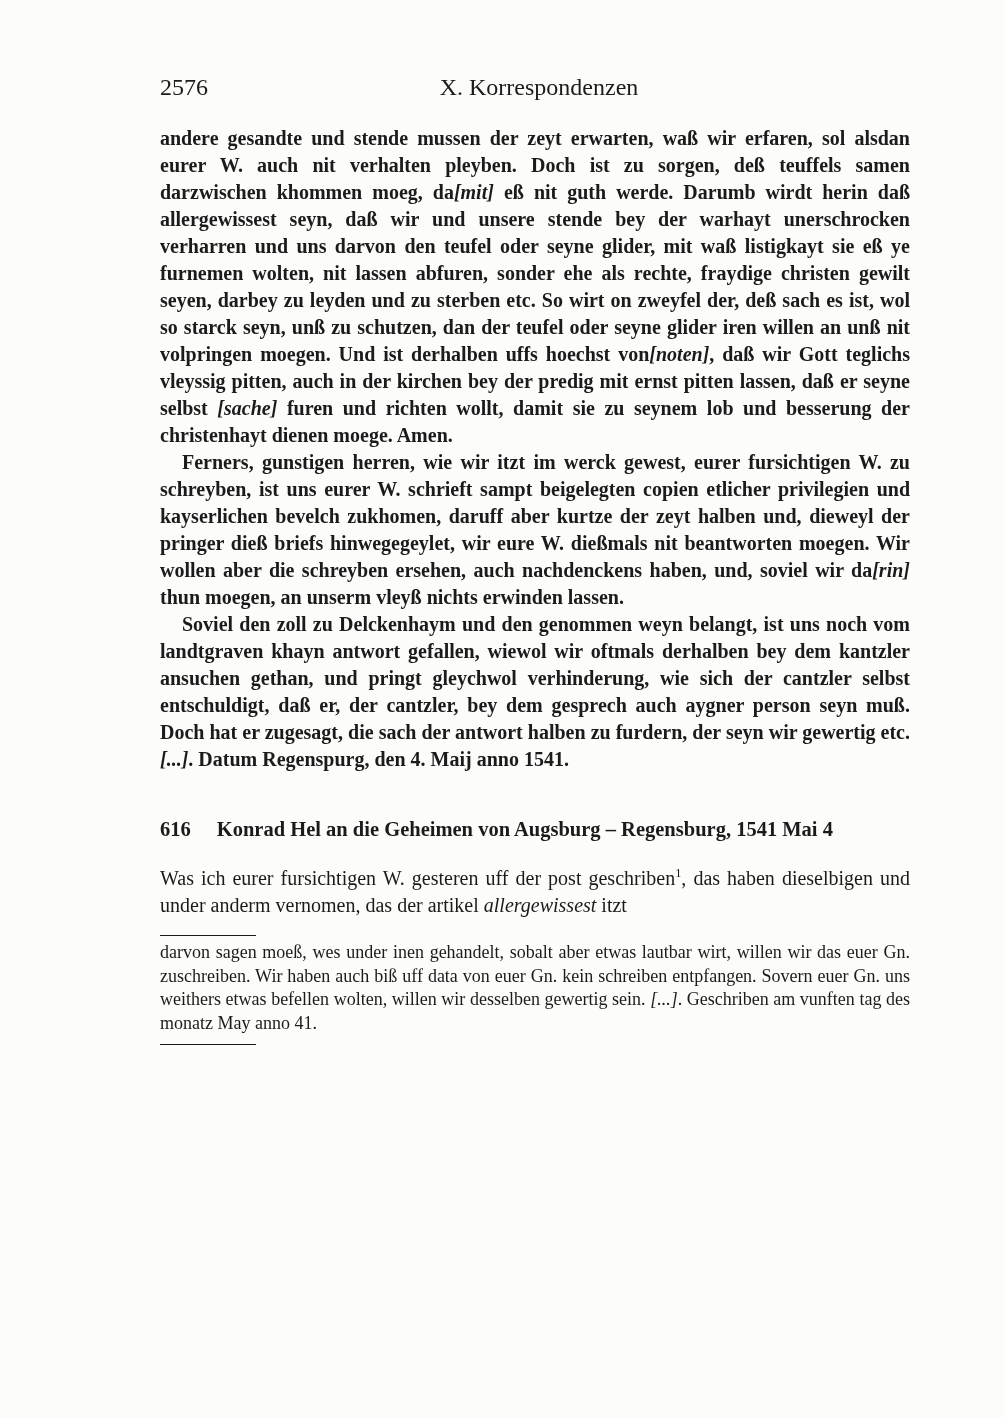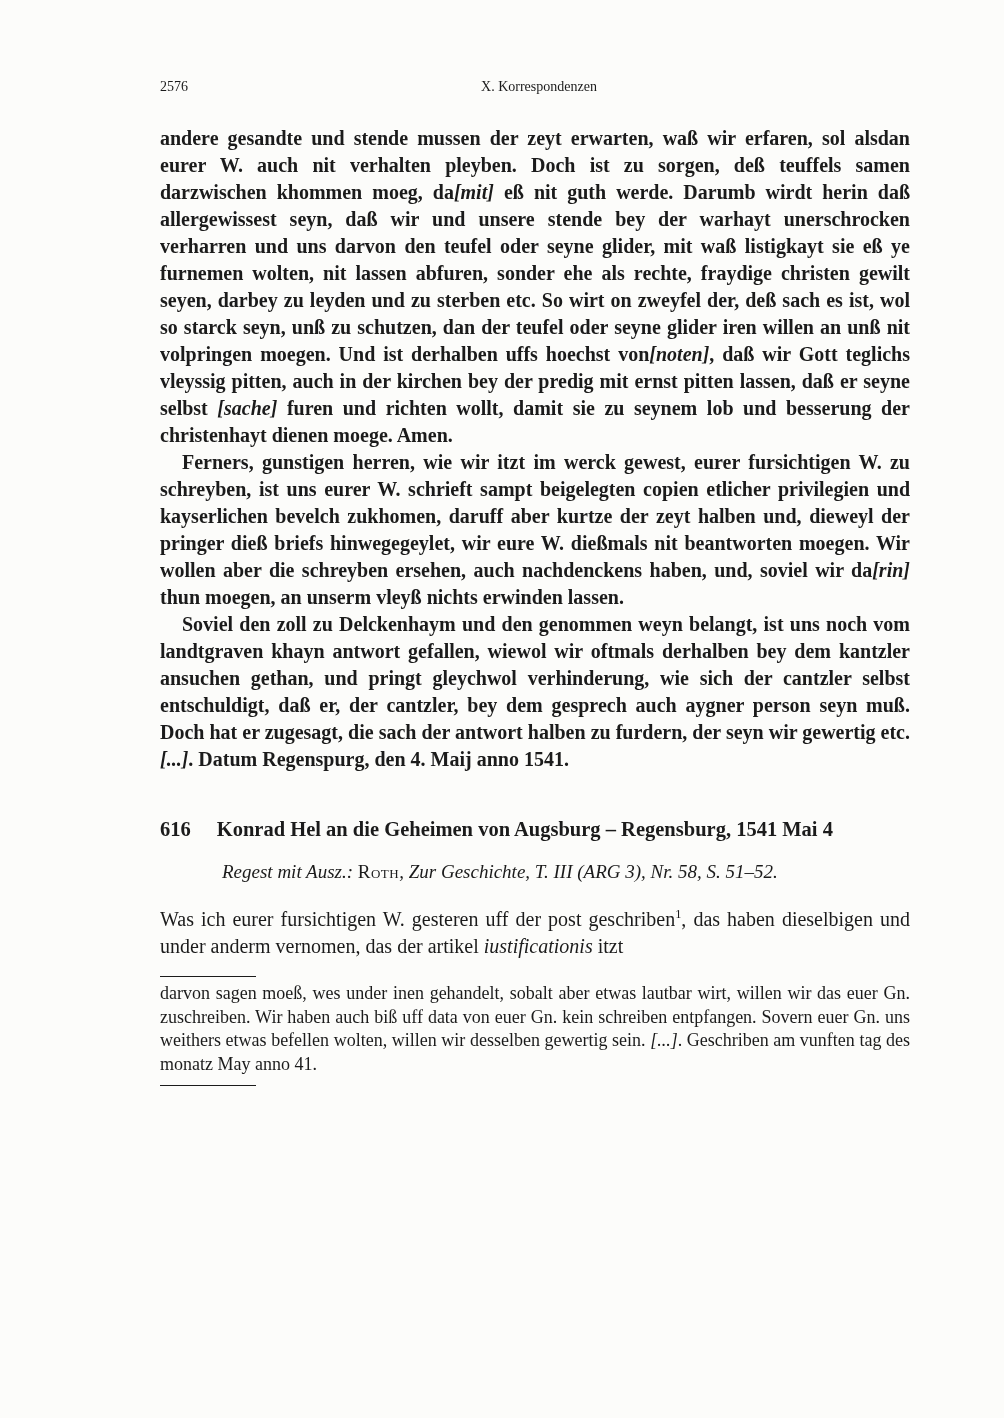--- a/index.html
+++ b/index.html
@@ -13,21 +13,21 @@
   }
   .page {
     width: 1004px;
     height: 1418px;
     padding: 75px 94px 0 160px;
     background: #fcfcfa;
   }
   .pagehead {
     position: relative;
     height: 24px;
-    font-size: 14px;
+    font-size: 24px;
     line-height: 24px;
   }
   .pagenum { position: absolute; left: 0; top: 0; }
   .runhead { position: absolute; left: 8px; right: 0; text-align: center; }
 
   .para {
     font-size: 20px;
     line-height: 27px;
     text-align: justify;
     font-weight: bold;
@@ -100,23 +100,22 @@
 
   <p class="para indent"><span>Ferners, gunstigen herren, wie wir itzt im werck gewest, eurer fursichtigen W. zu schreyben, ist uns eurer W. schrieft sampt beigelegten copien etlicher privilegien und kayserlichen bevelch zukhomen, daruff aber kurtze der zeyt halben und, dieweyl der pringer dieß briefs hinwegegeylet, wir eure W. dießmals nit beantworten moegen. Wir wollen aber die schreyben ersehen, auch nachdenckens haben, und, soviel wir da</span><span class="it">[rin]</span><span> thun moegen, an unserm vleyß nichts erwinden lassen.</span></p>
 
   <p class="para indent"><span>Soviel den zoll zu Delckenhaym und den genommen weyn belangt, ist uns noch vom landtgraven khayn antwort gefallen, wiewol wir oftmals derhalben bey dem kantzler ansuchen gethan, und pringt gleychwol verhinderung, wie sich der cantzler selbst entschuldigt, daß er, der cantzler, bey dem gesprech auch aygner person seyn muß. Doch hat er zugesagt, die sach der antwort halben zu furdern, der seyn wir gewertig etc. </span><span class="it">[...]</span><span>. Datum Regenspurg, den 4. Maij anno 1541.</span></p>
 
   <div class="entry-head">
     <span class="entry-num">616</span><span>Konrad Hel an die Geheimen von Augsburg – Regensburg, 1541 Mai 4</span>
   </div>
 
 
-  <p class="source-line s2"><span class="it">Regest mit Ausz.: </span><span class="sc">Roth</span><span class="it">, Zur Geschichte, T. III (ARG 3), Nr. 58, S. 51–52.</span></p>
 
-  <p class="letter-para"><span>Was ich eurer fursichtigen W. gesteren uff der post geschriben</span><sup>1</sup><span>, das haben dieselbigen und under anderm vernomen, das der artikel </span><span class="it">iustificationis</span><span> itzt</span></p>
+  <p class="letter-para"><span>Was ich eurer fursichtigen W. gesteren uff der post geschriben</span><sup>1</sup><span>, das haben dieselbigen und under anderm vernomen, das der artikel </span><span class="it">allergewissest</span><span> itzt</span></p>
 
   <div class="fnrule r1"></div>
 
   <p class="footnote"><span>darvon sagen moeß, wes under inen gehandelt, sobalt aber etwas lautbar wirt, willen wir das euer Gn. zuschreiben. Wir haben auch biß uff data von euer Gn. kein schreiben entpfangen. Sovern euer Gn. uns weithers etwas befellen wolten, willen wir desselben gewertig sein. </span><span class="it">[...]</span><span>. Geschriben am vunften tag des monatz May anno 41.</span></p>
 
   <div class="fnrule r2"></div>
 
 
 </div>
 

